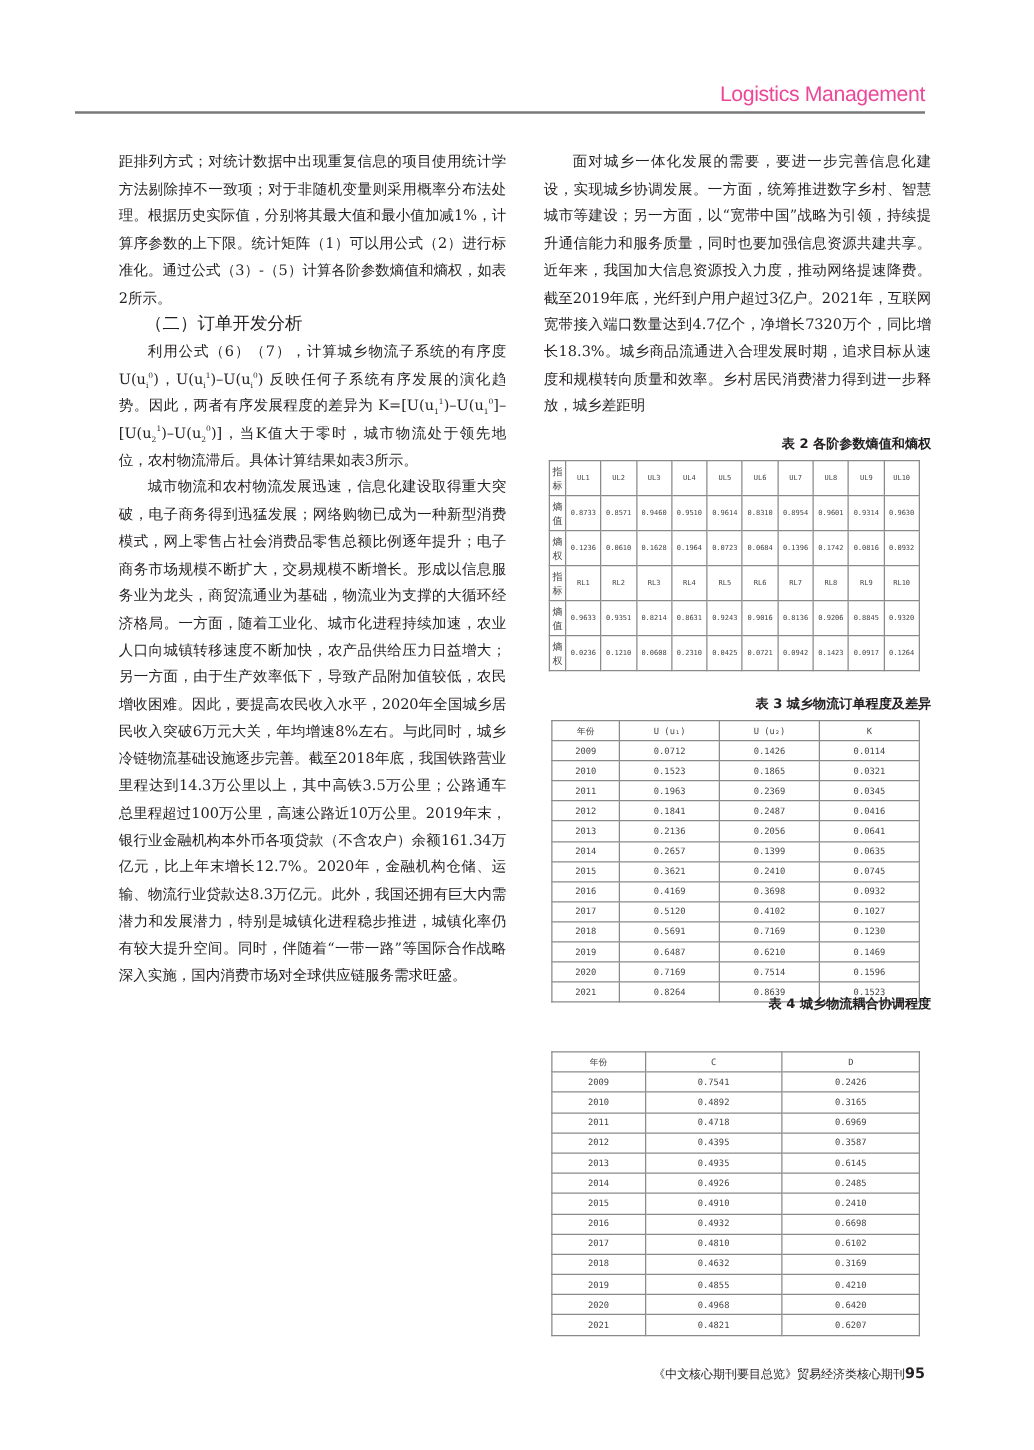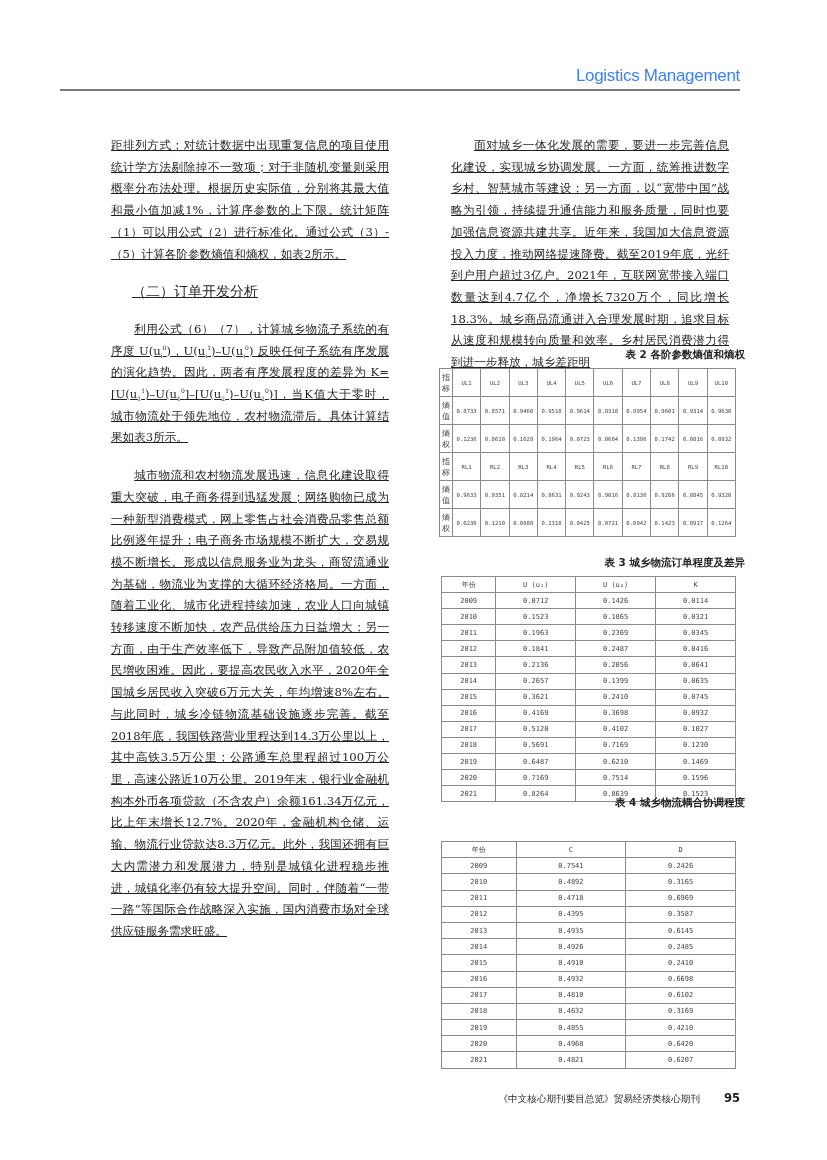--- a/index.html
+++ b/index.html
@@ -1,25 +1,25 @@
 <!DOCTYPE html>
 <html><head>
 <meta charset="utf-8">
 <style>
   html, body { margin: 0; padding: 0; background: #ffffff; }
   body { width: 827px; height: 1160px; position: relative; overflow: hidden;
          font-family: "DejaVu Serif", "Liberation Serif", serif; color: #231f20; }
   .header-title { position: absolute; left: 560px; top: 66px; width: 180px; text-align: right;
-         font-family: "Liberation Sans", "DejaVu Sans", sans-serif; font-size: 17px; color: #3b82f6; letter-spacing: -0.3px; }
+         font-family: "Liberation Sans", "DejaVu Sans", sans-serif; font-size: 17px; color: #ec4899; letter-spacing: -0.3px; }
   .header-rule { position: absolute; left: 60px; top: 89px; width: 680px; height: 2px; background: #7a7a7a; }
 
   .col { position: absolute; top: 119px; width: 310px; font-size: 11.6px; line-height: 21.7px; text-align: justify; }
   .col-left { left: 95px; }
   .col-right { left: 435px; }
-  .col p { margin: 16px; text-indent: 2em; text-decoration: underline; }
+  .col p { margin: 0; text-indent: 2em; }
   .col p.noindent { text-indent: 0; }
   .col .subhead { text-indent: 1.5em; font-family: "DejaVu Sans", "Liberation Sans", sans-serif; font-size: 14px; color: #231f20; }
   sup, sub { font-size: 6px; line-height: 0; }
 
   .table-caption { position: absolute; left: 435px; width: 310px; text-align: right;
          font-family: "DejaVu Sans", "Liberation Sans", sans-serif; font-weight: bold; font-size: 10.5px; color: #231f20; }
 
   table { position: absolute; border-collapse: collapse; font-family: "DejaVu Sans Mono", "Liberation Mono", monospace; color: #444; }
   table td { border: 1px solid #8a8a8a; text-align: center; padding: 0; }
 
@@ -28,21 +28,21 @@
   #t2 td.lbl { width: 12px; font-family: "DejaVu Serif", serif; font-size: 8px; line-height: 11px; }
 
   #t3 { left: 441px; top: 576px; width: 295px; font-size: 7px; }
   #t3 td { height: 15.1px; }
 
   #t4 { left: 441px; top: 841px; width: 295px; font-size: 7px; }
   #t4 td { height: 15.2px; }
 
   .footer { position: absolute; left: 470px; top: 1091px; width: 270px; text-align: right;
          font-family: "DejaVu Sans", "Liberation Sans", sans-serif; font-size: 9.6px; color: #231f20; }
-  .footer .page-num { font-weight: bold; font-size: 11.5px; margin-left: 24px; }
+  .footer .page-num { font-weight: bold; font-size: 11.5px; margin-left: 0; }
 </style>
 </head>
 <body>
 
 <div class="header-title">Logistics Management</div>
 <div class="header-rule"></div>
 
 <div class="col col-left">
   <p class="noindent">距排列方式；对统计数据中出现重复信息的项目使用统计学方法剔除掉不一致项；对于非随机变量则采用概率分布法处理。根据历史实际值，分别将其最大值和最小值加减1%，计算序参数的上下限。统计矩阵（1）可以用公式（2）进行标准化。通过公式（3）-（5）计算各阶参数熵值和熵权，如表2所示。</p>
   <p class="subhead">（二）订单开发分析</p>

